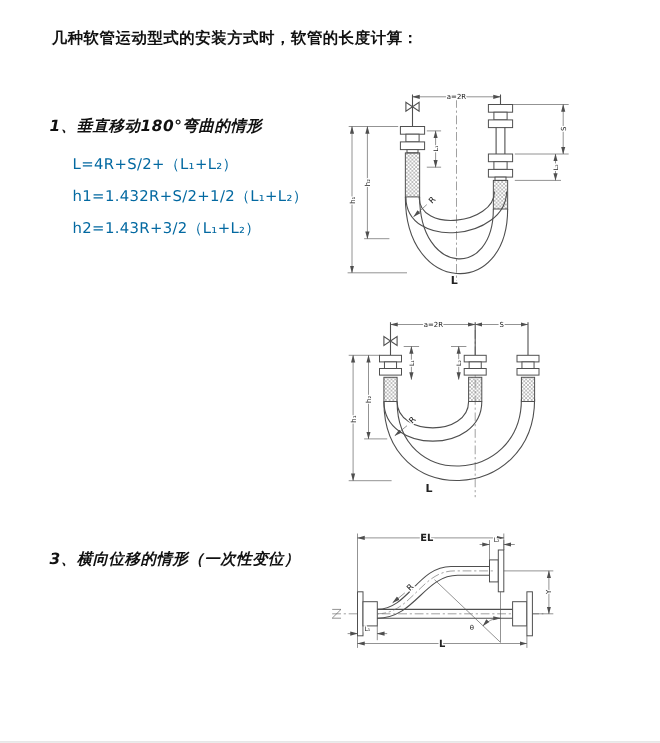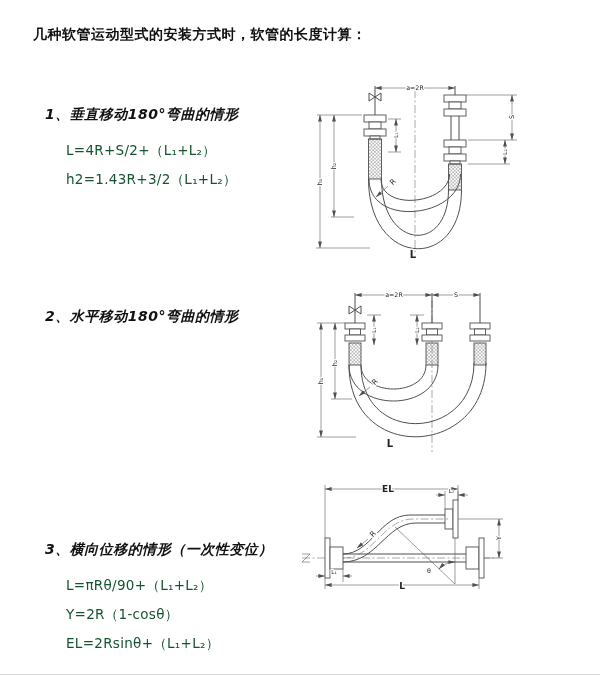--- a/index.html
+++ b/index.html
@@ -2,27 +2,27 @@
 <html><head>
 <meta charset="utf-8">
 <style>
   html,body{margin:0;padding:0;}
   body{
     width:600px;height:675px;background:#ffffff;position:relative;
     font-family:"DejaVu Sans",sans-serif;color:#1a1a1a;overflow:hidden;
   }
   .page{position:absolute;inset:0;border-bottom:1px solid #d8d8d8;}
   .doc-title{
-    position:absolute;left:33px;top:26px;font-size:14px;font-weight:700;
+    position:absolute;left:47px;top:26px;font-size:14px;font-weight:700;
     letter-spacing:0.5px;color:#111;
   }
   .section{position:absolute;left:45px;}
   .section-heading{font-size:14px;font-weight:700;color:#111;letter-spacing:0.5px;font-style:italic;}
   .formulas{margin-top:12px;margin-left:21px;}
-  .formula{font-size:13.5px;line-height:29px;letter-spacing:0.3px;color:#14532d;white-space:nowrap;}
+  .formula{font-size:13.5px;line-height:29px;letter-spacing:0.3px;color:#0369a1;white-space:nowrap;}
   .diagram{position:absolute;}
   svg{display:block;}
   svg .lw{stroke:#4f4f4f;stroke-width:1;fill:none;}
   svg .lt{stroke:#5a5a5a;stroke-width:0.6;fill:none;}
   svg .cl{stroke:#707070;stroke-width:0.6;fill:none;stroke-dasharray:8 2.5 2 2.5;}
   svg .fit{fill:#ffffff;stroke:#4f4f4f;stroke-width:0.9;}
   svg text{
     font-family:"DejaVu Sans",sans-serif;fill:#222;
     stroke:#fff;stroke-width:2.4px;paint-order:stroke;text-anchor:middle;
   }
@@ -34,35 +34,30 @@
 <body>
 
 <div class="page">
 
   <div class="doc-title">几种软管运动型式的安装方式时，软管的长度计算：</div>
 
   <div class="section" style="top:106px;">
     <div class="section-heading">1、垂直移动180°弯曲的情形</div>
     <div class="formulas">
       <div class="formula">L=4R+S/2+（L₁+L₂）</div>
+      <div class="formula">h1=1.432R+S/2+1/2（L₁+L₂）</div>
       <div class="formula">h2=1.43R+3/2（L₁+L₂）</div>
     </div>
   </div>
 
   <div class="section" style="top:308px;">
-    <div class="section-heading">2、水平移动180°弯曲的情形</div>
-  </div>
-
-  <div class="section" style="top:541px;">
+  </div>
+
+  <div class="section" style="top:500px;">
     <div class="section-heading">3、横向位移的情形（一次性变位）</div>
-    <div class="formulas">
-      <div class="formula">L=πRθ/90+（L₁+L₂）</div>
-      <div class="formula">Y=2R（1-cosθ）</div>
-      <div class="formula">EL=2Rsinθ+（L₁+L₂）</div>
-    </div>
   </div>
 
   <div class="diagram" style="left:312px;top:72px;">
     <svg width="280" height="190" viewBox="0 0 280 190">
       <defs>
         <marker id="ar1" markerWidth="7" markerHeight="5" refX="6.6" refY="2.5" orient="auto-start-reverse" markerUnits="userSpaceOnUse">
           <path d="M0,0.6 L7,2.5 L0,4.4 Z" fill="#4f4f4f"></path>
         </marker>
         <pattern id="br1" patternUnits="userSpaceOnUse" width="3.4" height="3.4">
           <path d="M0,0 L3.4,3.4 M3.4,0 L0,3.4" stroke="#8a8a8a" stroke-width="0.5"></path>

